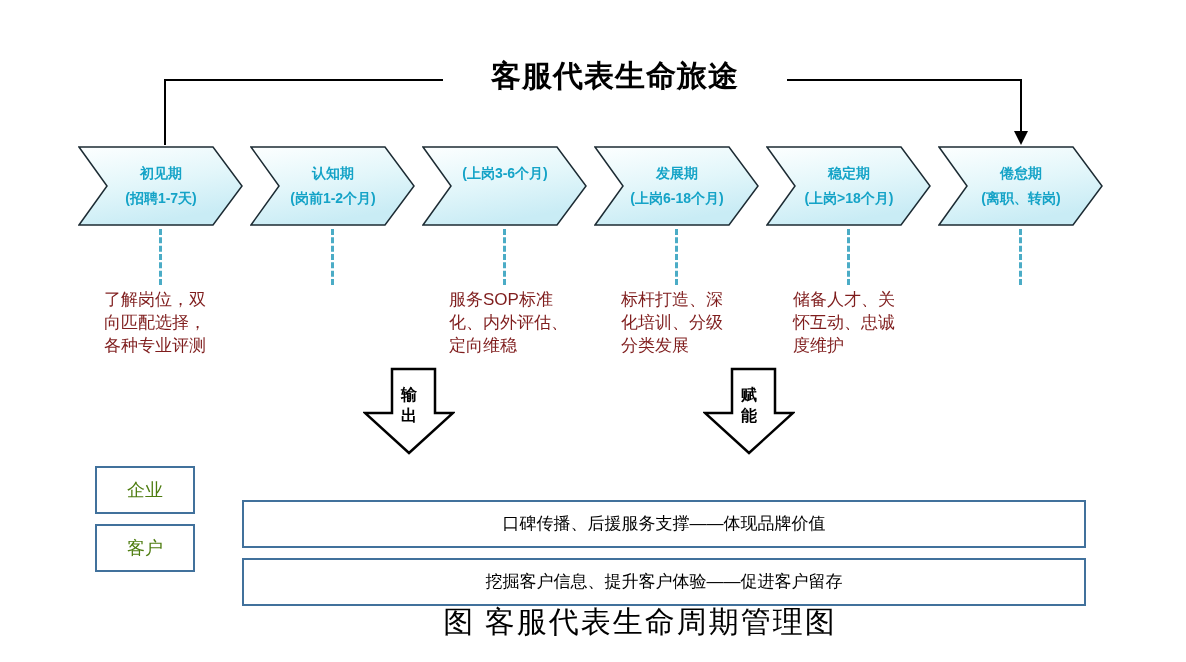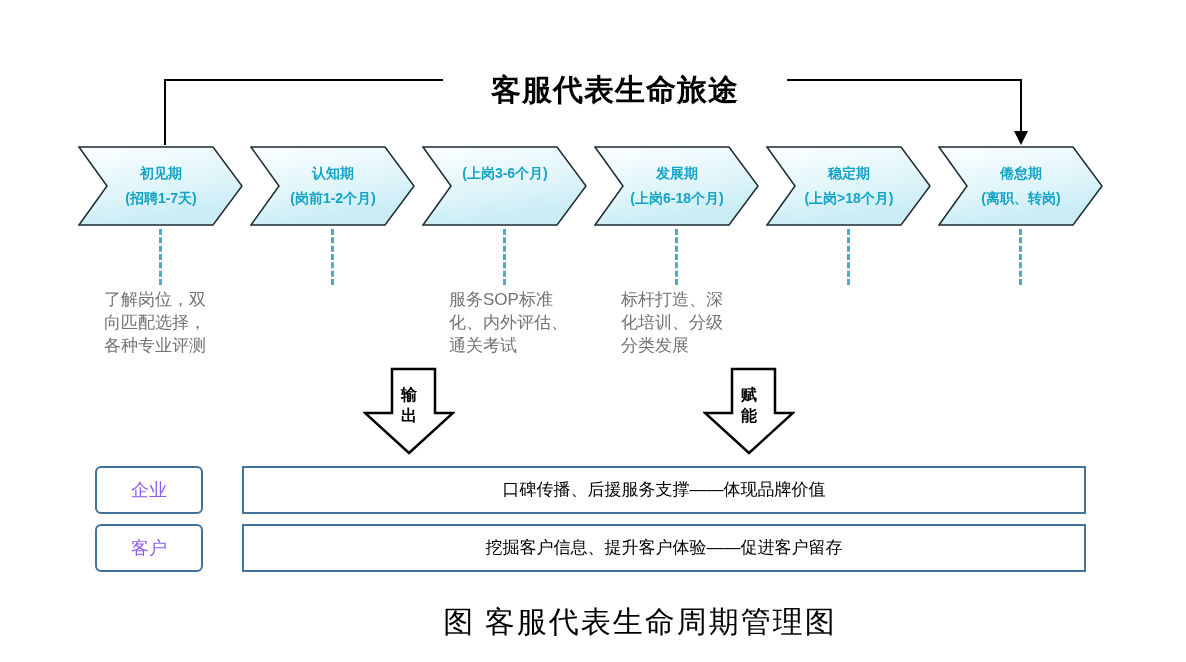--- a/index.html
+++ b/index.html
@@ -1,48 +1,48 @@
 <!DOCTYPE html>
 <html style="--chevron-text: #14A3C7; --dashed-line: #4BACC6; --row-border: #41719C; --chevron-fill-top: #FDFFFF; --chevron-fill-bottom: #C9ECF5; --connector: #000000;"><head>
 <meta charset="utf-8">
 <style>
   html,body{margin:0;padding:0;background:#fff;}
   body{font-family:"Liberation Sans","DejaVu Sans",sans-serif;}
   #canvas{position:relative;width:1186px;height:662px;background:#ffffff;overflow:hidden;}
 
   
   .main-title{position:absolute;left:443px;top:56px;width:344px;text-align:center;
-    font-size:30px;font-weight:bold;color:#000;letter-spacing:1px;margin-top:14px;}
+    font-size:30px;font-weight:bold;color:#000;letter-spacing:1px;}
 
   
   .overlay{position:absolute;left:0;top:0;pointer-events:none;}
 
   
   .stage{position:absolute;top:146px;width:165px;height:80px;}
   .stage-label{position:absolute;left:5px;top:15px;width:156px;text-align:center;
     color:var(--chevron-text,#14a3c7);font-weight:bold;font-size:14px;line-height:25px;}
 
   
   .dash{position:absolute;top:229px;height:56px;width:0;
     border-left:3px dashed var(--dashed-line,#4bacc6);}
 
   
   .desc{position:absolute;top:288px;width:136px;font-size:17px;line-height:23px;
-    color:#737373;white-space:pre-line;text-align:left;}
+    color:#7f1d1d;white-space:pre-line;text-align:left;}
 
   
   .bigarrow{position:absolute;top:367px;}
   .bigarrow-label{position:absolute;top:384px;width:22px;text-align:center;
     font-size:16px;font-weight:bold;line-height:21px;color:#000;word-break:break-all;}
 
   
   .rowbox{position:absolute;border:2px solid var(--row-border,#41719c);
     box-sizing:border-box;background:#fff;}
-  .rowlabel{width:108px;height:48px;line-height:44px;text-align:center;font-size:18px;color:#8b5cf6;border-radius:6px;}
-  .rowcontent{width:844px;height:48px;line-height:44px;text-align:center;font-size:17px;color:#000;}
+  .rowlabel{width:100px;height:48px;line-height:44px;text-align:center;font-size:18px;color:#4d7c0f;}
+  .rowcontent{width:844px;height:48px;line-height:44px;text-align:center;font-size:17px;color:#000;margin-top:34px;}
 
   
   .caption{position:absolute;left:420px;top:602px;width:440px;text-align:center;
     font-family:"Liberation Serif","DejaVu Serif",serif;font-size:30px;color:#000;letter-spacing:2px;}
 </style>
 </head>
 <body>
 
 <div id="canvas">
 
@@ -120,24 +120,27 @@
   <div class="dash" style="left:503px"></div>
   <div class="dash" style="left:675px"></div>
   <div class="dash" style="left:847px"></div>
   <div class="dash" style="left:1019px"></div>
 
   <div class="desc" style="left:104px">了解岗位，双
 向匹配选择，
 各种专业评测</div>
   <div class="desc" style="left:449px">服务SOP标准
 化、内外评估、
-通关考试</div>
+定向维稳</div>
   <div class="desc" style="left:621px">标杆打造、深
 化培训、分级
 分类发展</div>
+  <div class="desc" style="left:793px">储备人才、关
+怀互动、忠诚
+度维护</div>
 
   <svg class="bigarrow" style="left:363px" width="92" height="89" viewBox="0 0 92 89">
     <polygon points="29,2 72,2 72,46 90,46 46,86 2,46 29,46" fill="#fff" stroke="#000" stroke-width="2.5" stroke-linejoin="miter"></polygon>
   </svg>
   <div class="bigarrow-label" style="left:398px">输出</div>
 
   <svg class="bigarrow" style="left:703px" width="92" height="89" viewBox="0 0 92 89">
     <polygon points="29,2 72,2 72,46 90,46 46,86 2,46 29,46" fill="#fff" stroke="#000" stroke-width="2.5" stroke-linejoin="miter"></polygon>
   </svg>
   <div class="bigarrow-label" style="left:738px">赋能</div>

